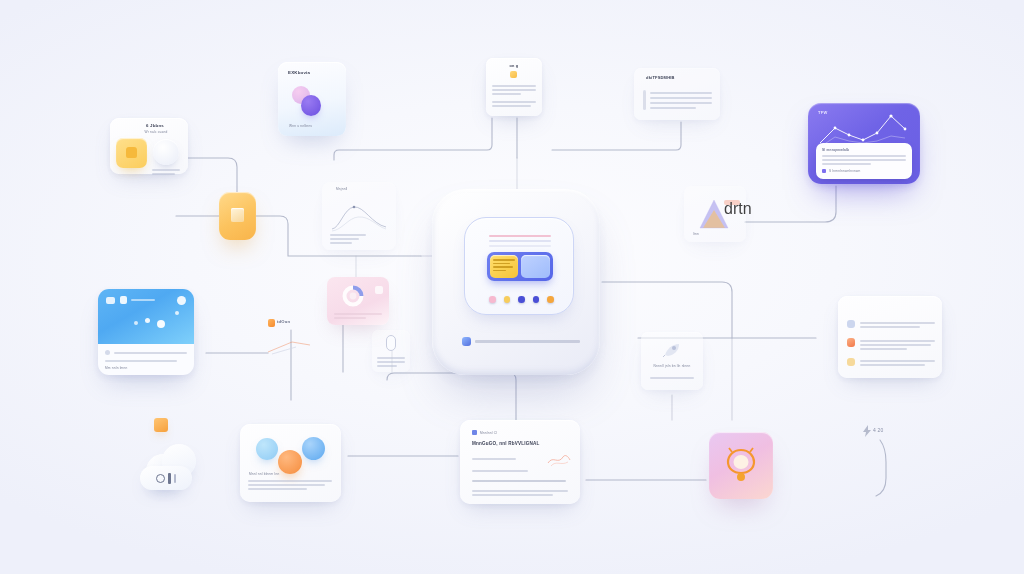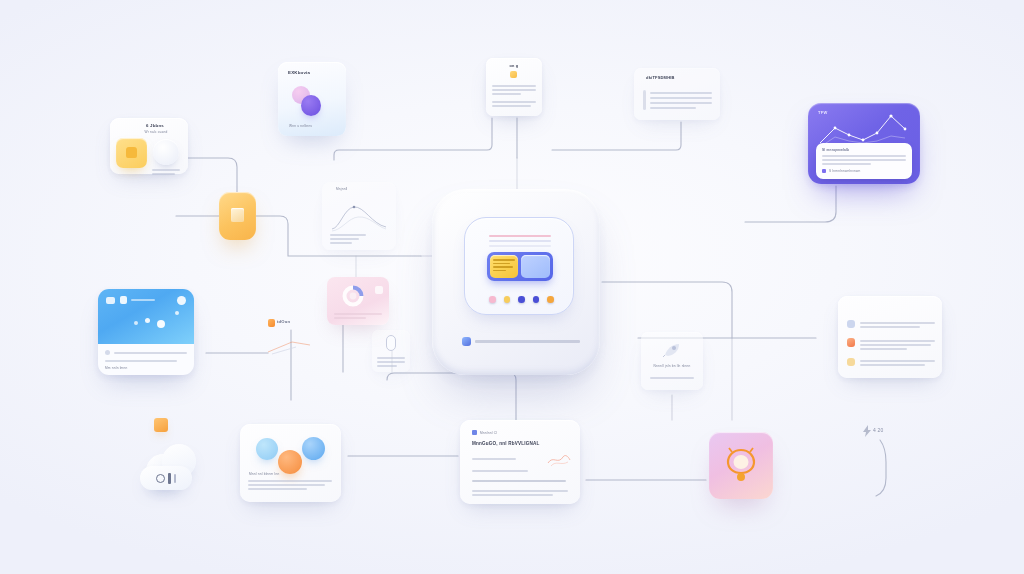--- a/index.html
+++ b/index.html
@@ -315,20 +315,31 @@
       <path d="M4,33 C14,32 20,20 30,19 C42,18 48,28 58,31" fill="none" stroke="#c3c9dc" stroke-width=".7" opacity=".6"></path>
       <circle cx="26" cy="9" r="1.3" fill="#8b93b0"></circle>
     </svg>
     <div style="position:absolute;left:8px;top:50px;width:36px;">
       <div class="ftext" style="width:100%"></div>
       <div class="ftext" style="width:80%"></div>
       <div class="ftext" style="width:60%"></div>
     </div>
   </div>
 
+  <div class="node" id="node-cone" style="left:684px;top:186px;width:62px;height:56px;">
+    <div class="card fainter" style="position:absolute;inset:0;border-radius:7px;"></div>
+    <svg style="position:absolute;left:8px;top:10px;" width="46" height="36" viewBox="0 0 46 36">
+      <path d="M22,4 L36,32 L8,32 Z" fill="#9b92e8" opacity=".55"></path>
+      <path d="M22,14 L33,32 L11,32 Z" fill="#f6bf6c" opacity=".6"></path>
+      <path d="M22,4 L36,32 L8,32 Z" fill="none" stroke="#b7b1ef" stroke-width=".5" opacity=".6"></path>
+    </svg>
+    <div style="position:absolute;right:6px;top:14px;width:16px;height:5px;border-radius:2px;
+         background:#f7c2b5;opacity:.75;filter:blur(.5px);">drtn</div>
+    <div class="lbl" style="position:absolute;left:9px;top:46px;width:30px;">ltnn</div>
+  </div>
 
   <div class="node" id="hub-outer">
     <div id="hub-inner">
       <div class="hub-line" style="left:24px;top:17px;width:62px;background:#f2c2d3;"></div>
       <div class="hub-line" style="left:24px;top:22px;width:62px;background:#dfe2f3;"></div>
       <div class="hub-line" style="left:24px;top:27px;width:62px;background:#e8eaf6;"></div>
       <div id="hub-tiles">
         <div id="tile-yellow">
           <i></i>
             <i style="width:78%"></i>

